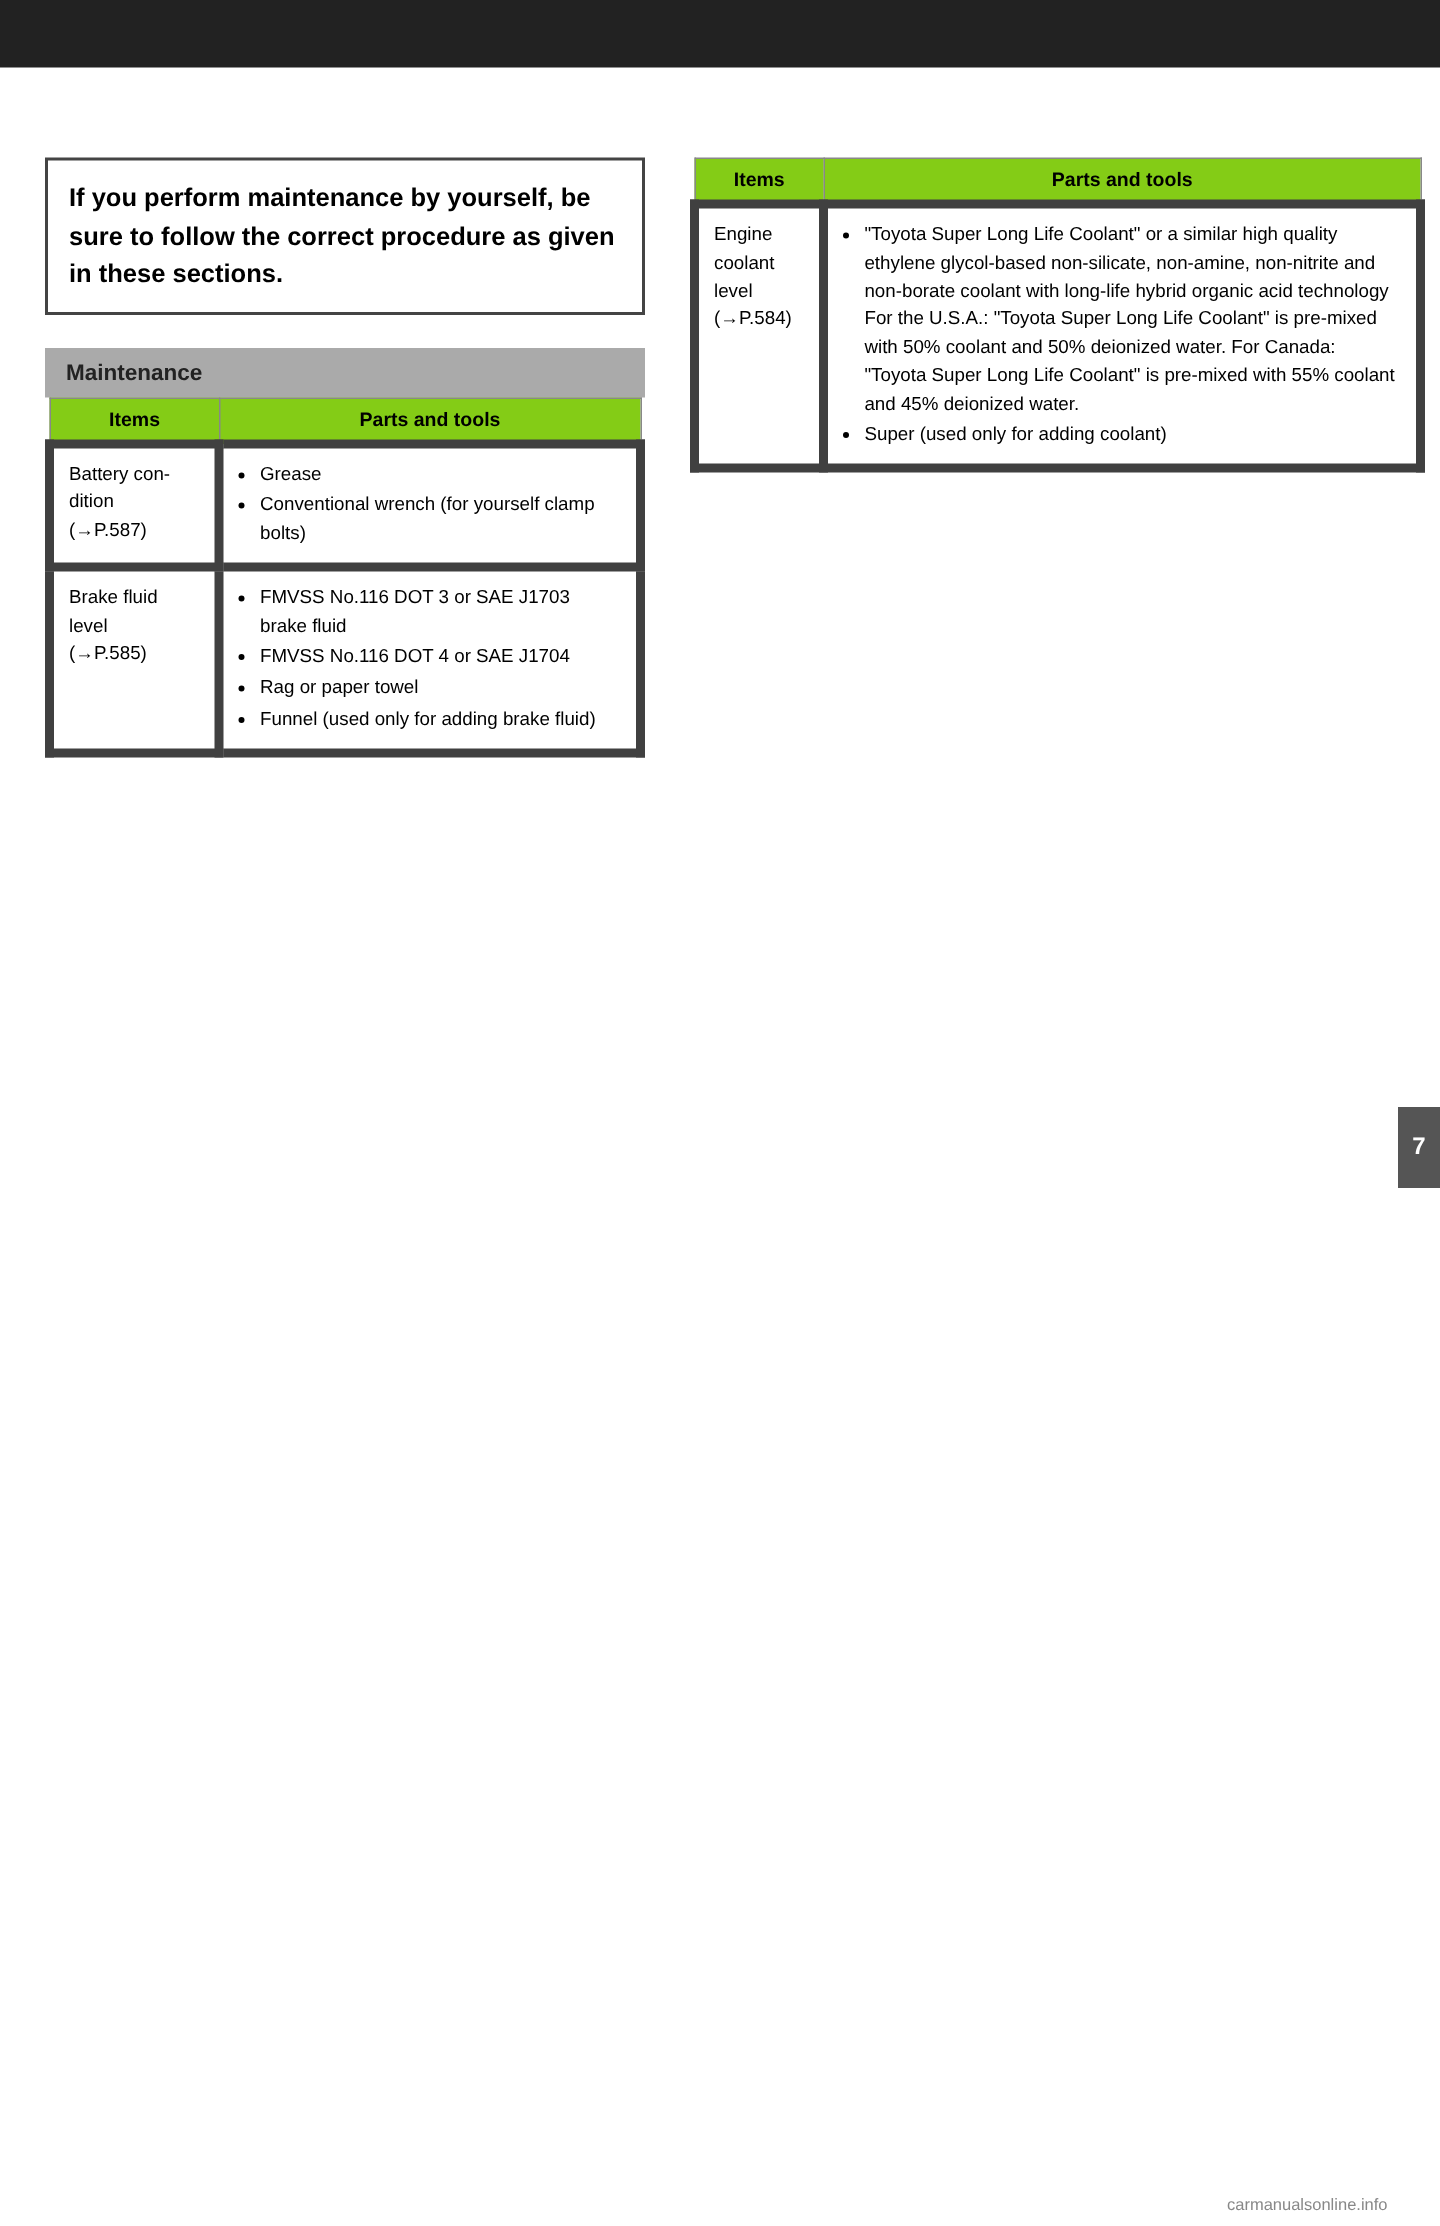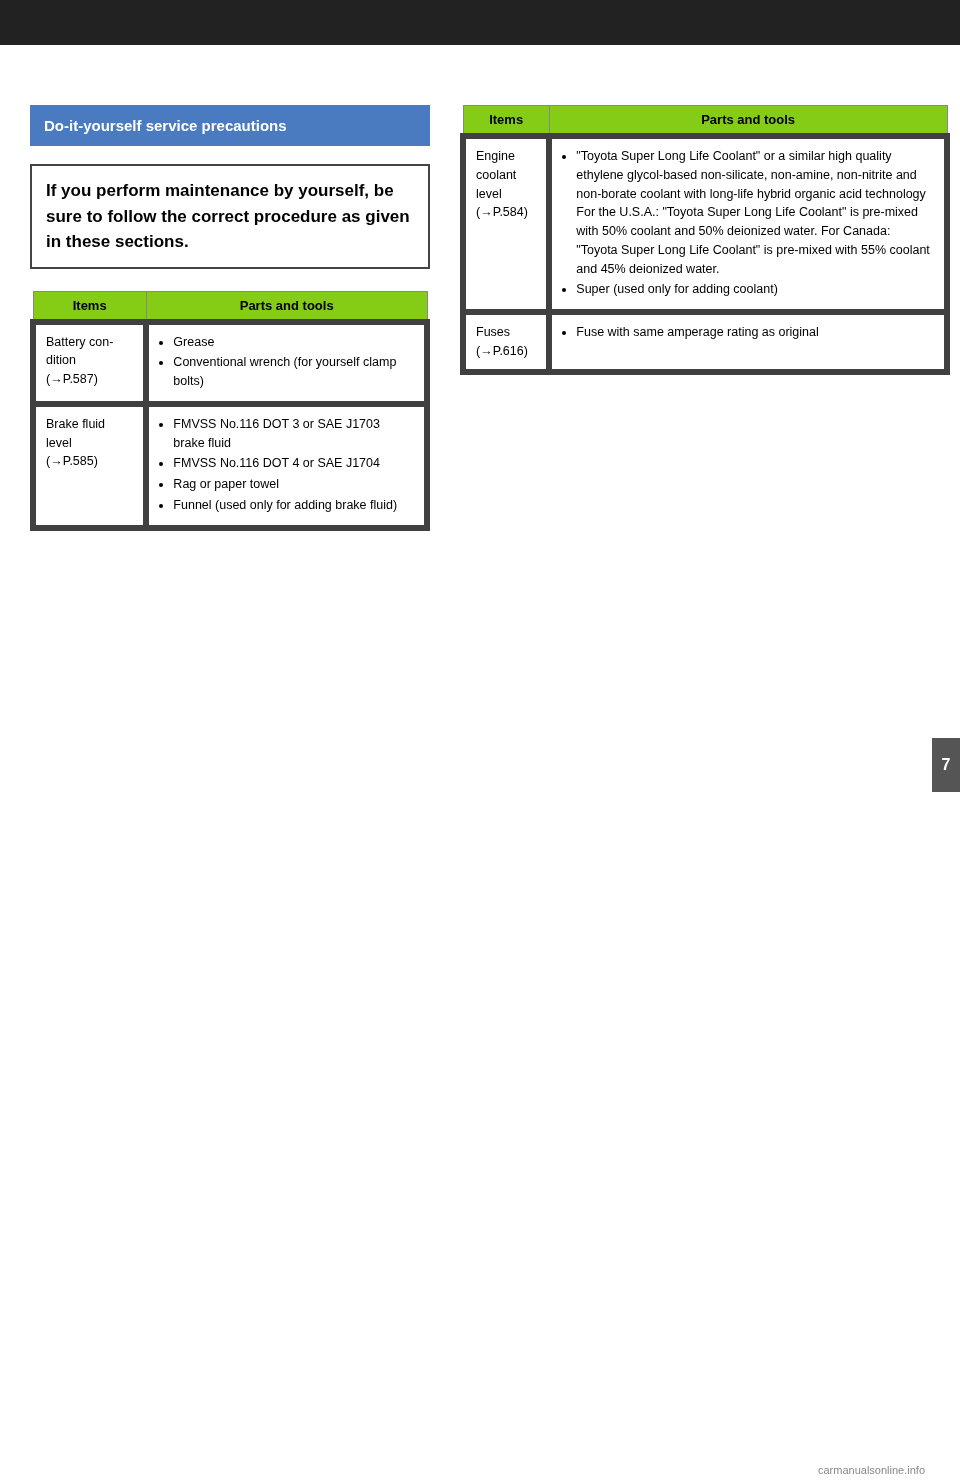--- a/index.html
+++ b/index.html
@@ -136,28 +136,28 @@
     }
   </style>
 </head>
 <body>
 
 <div class="top-bar"></div>
 
 <div class="content-area">
 
   <div class="left-col">
-    <div class="section-header">
-      <span>Do-it-yourself service precautions</span>
-    </div>
 
     <div class="info-box">
       <span>If you perform maintenance by yourself, be sure to follow the correct procedure as given in these sections.</span>
     </div>
 
+    <div class="maintenance-header">
+      <span>Maintenance</span>
+    </div>
 
     <table class="left-table">
       <thead>
         <tr>
           <th>Items</th>
           <th>Parts and tools</th>
         </tr>
       </thead>
       <tbody>
 
@@ -200,28 +200,20 @@
           <td>Engine cool­ant level<br>(→P.584)</td>
           <td>
             <ul style="padding-left:14px;">
               <li>"Toyota Super Long Life Coolant" or a similar high quality ethylene glycol-based non-silicate, non-amine, non-nitrite and non-borate coolant with long-life hybrid organic acid technology For the U.S.A.: "Toyota Super Long Life Coolant" is pre-mixed with 50% coolant and 50% deionized water. For Canada: "Toyota Super Long Life Coolant" is pre-mixed with 55% coolant and 45% deionized water.</li>
               <li>Super (used only for adding coolant)</li>
             </ul>
           </td>
         </tr>
 
 
-        <tr>
-          <td>Fuses<br>(→P.616)</td>
-          <td>
-            <ul>
-              <li>Fuse with same amperage rating as original</li>
-            </ul>
-          </td>
-        </tr>
       </tbody>
     </table>
   </div>
 
   <div class="page-tab">
     <span>7</span>
   </div>
 </div>
 
 <div class="watermark">

